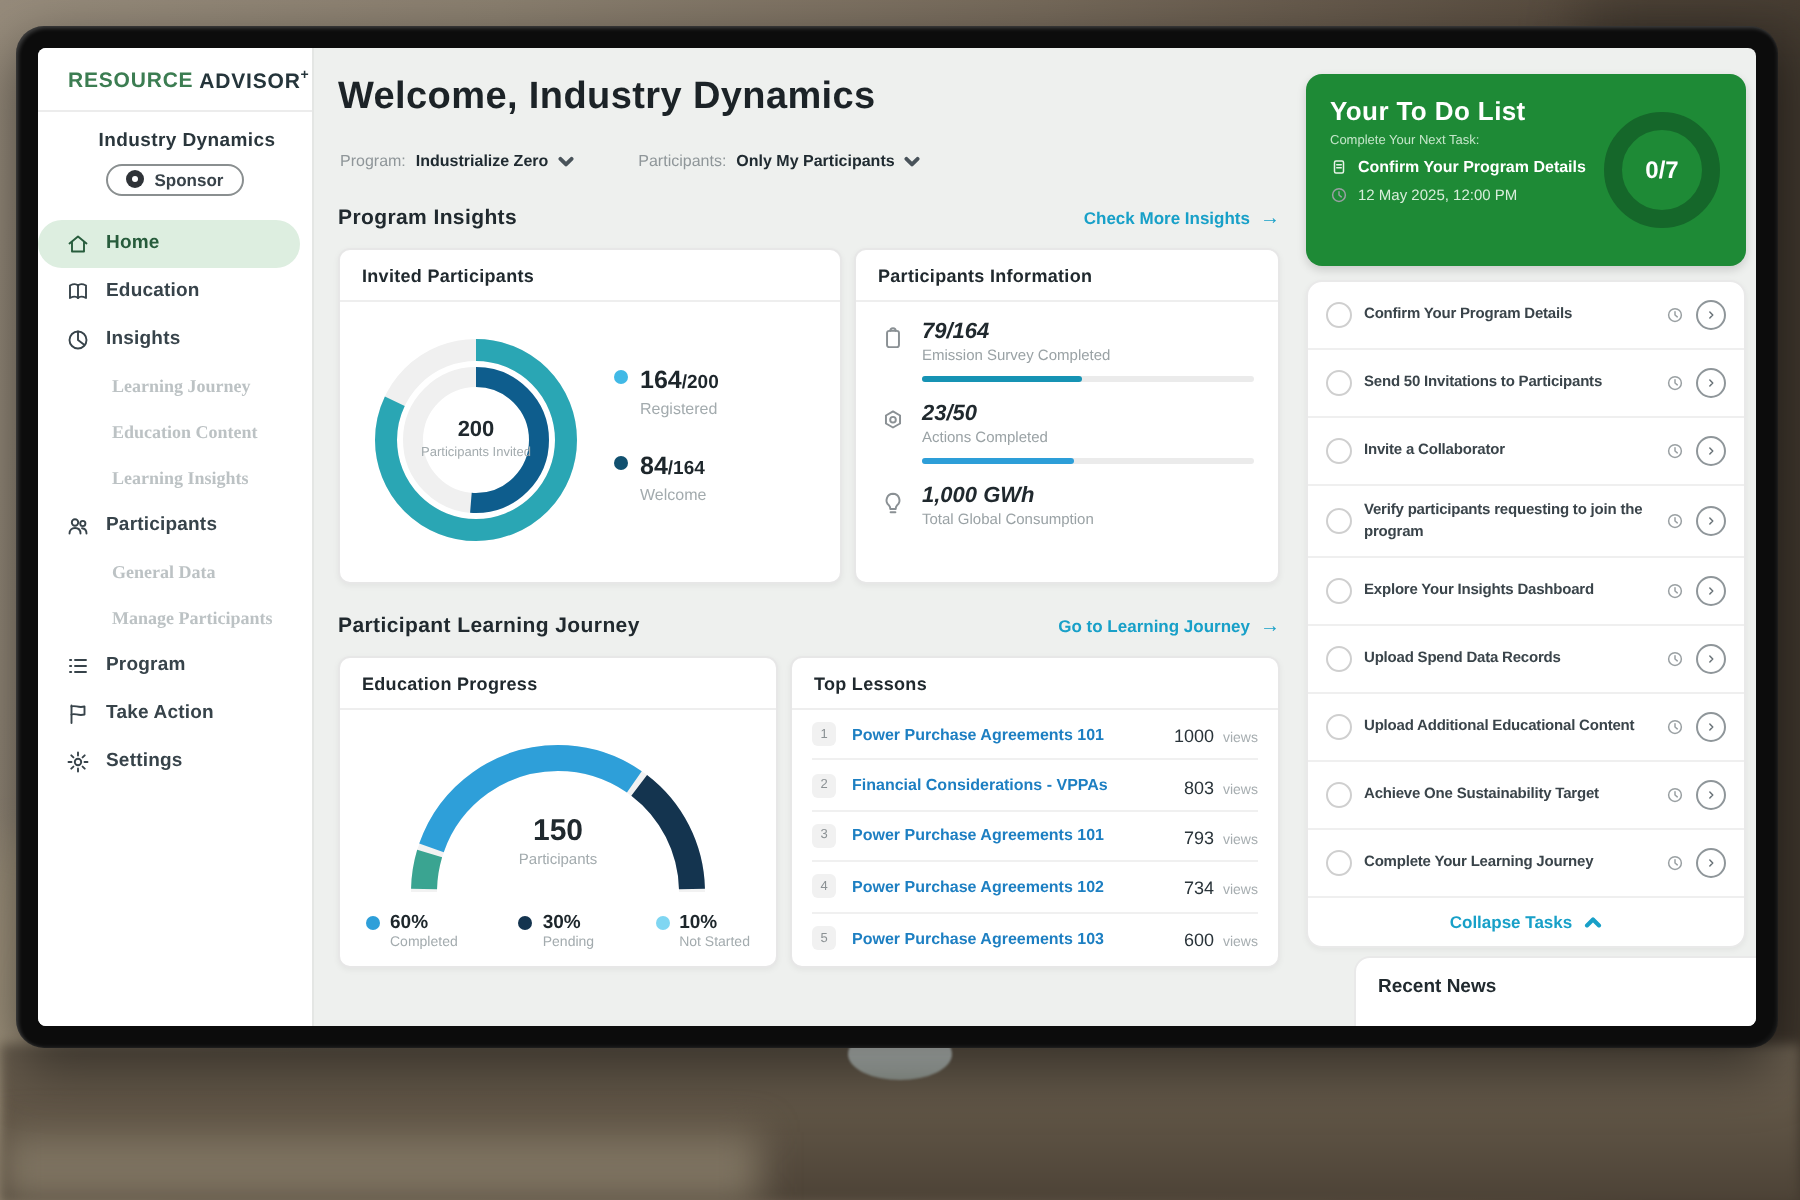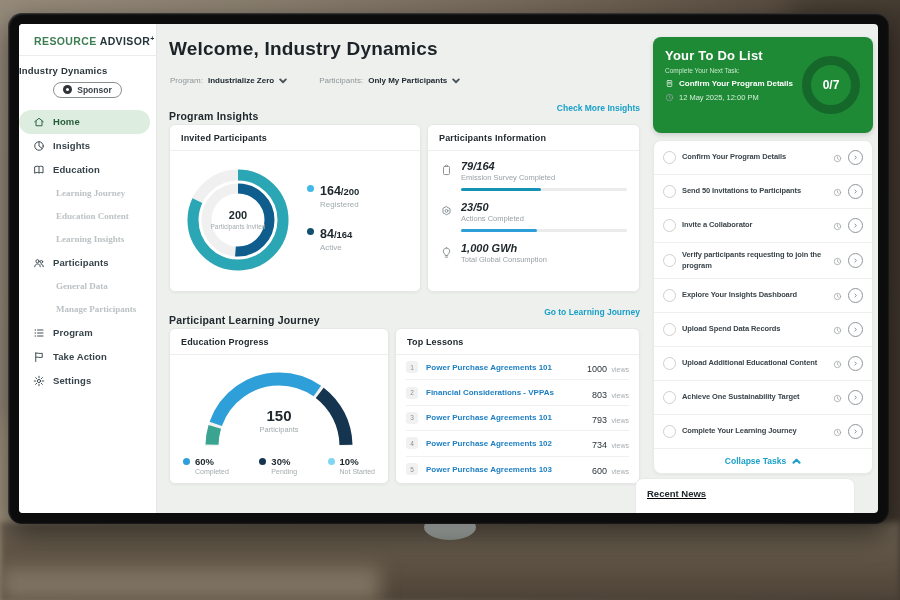--- a/index.html
+++ b/index.html
@@ -18,42 +18,42 @@
   .stand { position:absolute; left:424px; top:514px; width:52px; height:26px; border-radius:50%;
     background:linear-gradient(180deg,#f2f5f2,#c3cac6 55%,#8f968f); filter:blur(.6px); z-index:1; }
   .monitor { position:absolute; left:8px; top:13px; width:881px; height:511px; background:#0c0c0c; border-radius:14px; z-index:2;
     box-shadow:0 10px 28px rgba(0,0,0,.5), inset 1px 1px 2px rgba(255,255,255,.22), inset -1px -1px 2px rgba(255,255,255,.06); }
   .screen { position:absolute; left:11px; top:11px; width:859px; height:489px; background:#eef0ee; border-radius:4px; overflow:hidden; }
 
   
   .sidebar { position:absolute; left:0; top:0; width:138px; height:100%; background:#fff; border-right:1px solid #e4e6e4; }
   .logo { padding:10px 0 8px 15px; border-bottom:1px solid #ececec; font-size:10.5px; font-weight:bold; letter-spacing:.4px; }
   .logo-g { color:#3c7d52; } .logo-d { color:#25353b; } .logo-d sup { font-size:7px; }
-  .org { font-size:9.5px; font-weight:bold; color:#2a363c; margin-top:9px; letter-spacing:.2px; }
+  .org { text-align:center; font-size:9.5px; font-weight:bold; color:#2a363c; margin-top:9px; letter-spacing:.2px;padding-left:12px; }
   .pill-wrap { display:flex; justify-content:center; margin-top:6px; }
   .pill { display:flex; align-items:center; gap:5px; border:1px solid #8a8f90; border-radius:10px; padding:2px 9px; font-size:8.5px; font-weight:bold; color:#39434a; background:#fff; }
   .pill-dot { width:9px; height:9px; border-radius:50%; background:#2f3338; position:relative; }
   .pill-dot::after { content:''; position:absolute; left:3px; top:3px; width:3px; height:3px; border-radius:50%; background:#fff; }
   .nav { margin-top:12px; }
   .nav-item { height:24px; display:flex; align-items:center; gap:8px; padding-left:14px; margin-right:6px;
     font-size:9.5px; font-weight:bold; color:#37434a; letter-spacing:.1px; cursor:pointer; }
   .nav-item.active { background:#ddeee0; color:#275c3c; border-radius:12px; }
   .nav-item svg { width:12px; height:12px; fill:none; stroke:currentColor; stroke-width:1.9; stroke-linecap:round; stroke-linejoin:round; flex:none; }
   .nav-sub { height:23px; display:flex; align-items:center; padding-left:37px; font-size:9px; font-weight:bold; color:#bcc2c4; cursor:pointer;font-family:Liberation Serif, serif; }
 
   
   .h1 { position:absolute; left:150px; top:14px; font-size:19px; font-weight:bold; color:#1c2327; letter-spacing:.2px; }
   .filters { position:absolute; left:151px; top:52px; display:flex; gap:32px; align-items:center; }
   .filter { display:flex; align-items:center; gap:5px; cursor:pointer; }
   .f-label { font-size:8px; color:#8f9699; }
   .f-value { font-size:8px; font-weight:bold; color:#202b31; }
   .chev-down { width:8px; height:6px; fill:none; stroke:#49535a; stroke-width:2.4; stroke-linecap:round; stroke-linejoin:round; }
   .sec-row { position:absolute; left:150px; width:471px; display:flex; justify-content:space-between; align-items:center; }
   .sec-title { font-size:10.5px; font-weight:bold; color:#20292e; letter-spacing:.2px; }
-  .sec-link { font-size:8.5px; font-weight:bold; color:#18a0c8; display:flex; gap:5px; cursor:pointer; text-decoration:none;flex-direction:column; }
+  .sec-link { font-size:8.5px; font-weight:bold; color:#18a0c8; display:flex; gap:5px; cursor:pointer; text-decoration:none; }
   .sec-link .arrow { font-size:10px; }
 
   .card { position:absolute; background:#fff; border:1px solid #e7e7e7; border-radius:6px; box-shadow:0 1px 3px rgba(0,0,0,.05); }
   .card-title { padding:8px 11px 7px; font-size:9px; font-weight:bold; color:#20292e; border-bottom:1px solid #eee; letter-spacing:.15px; }
 
   
   .invited-body { display:flex; }
   .donut-wrap { position:relative; width:112px; height:112px; margin:13px 0 0 12px; }
   .donut-wrap svg circle { fill:none; }
   .track { stroke:#f0f0f0; }
@@ -118,21 +118,21 @@
   .tasks-card { position:absolute; left:634px; top:116px; width:220px; background:#fff; border:1px solid #e9e9e9; border-radius:8px; overflow:hidden; box-shadow:0 1px 3px rgba(0,0,0,.05); }
   .task { display:flex; align-items:center; gap:6px; padding:7px 9px; min-height:34px; border-bottom:1px solid #efefef; cursor:pointer; }
   .t-check { width:13px; height:13px; border:1.5px solid #cfcfcf; border-radius:50%; flex:none; }
   .t-label { flex:1; font-size:7.5px; font-weight:bold; color:#3a444a; line-height:1.4; letter-spacing:-.1px; }
   .t-clock svg, .g-clock svg { width:9px; height:9px; fill:none; stroke:#9aa0a3; stroke-width:2; stroke-linecap:round; stroke-linejoin:round; }
   .t-chev { width:15px; height:15px; border:1.2px solid #8f969a; border-radius:50%; display:flex; align-items:center; justify-content:center; flex:none; }
   .t-chev svg { width:7px; height:7px; fill:none; stroke:#6a7378; stroke-width:2.6; stroke-linecap:round; stroke-linejoin:round; }
   .collapse-row { height:24px; display:flex; align-items:center; justify-content:center; gap:6px; color:#18a0c8; font-size:8.5px; font-weight:bold; cursor:pointer; }
   .collapse-row svg { width:9px; height:6px; fill:none; stroke:#18a0c8; stroke-width:2.4; stroke-linecap:round; stroke-linejoin:round; }
 
-  .news-card { position:absolute; left:616px; top:454px; width:220px; height:42px; background:#fff; border:1px solid #e9e9e9; border-radius:8px 8px 0 0;text-decoration:underline; }
+  .news-card { position:absolute; left:658px; top:454px; width:220px; height:42px; background:#fff; border:1px solid #e9e9e9; border-radius:8px 8px 0 0; }
   .news-title { padding:9px 11px; font-size:9.5px; font-weight:bold; color:#20292e; }
 </style>
 </head>
 <body>
 
 <div class="bg-wedge"></div>
 <div class="bg-right"></div>
 <div class="desk"></div>
 <div class="desk-light"></div>
 <div class="stand"></div>
@@ -158,34 +158,34 @@
               <svg viewBox="0 0 24 24">
                 <path d="M3.5 11.5 L12 4.5 L20.5 11.5"></path>
                 <path d="M6 10.5 V19.5 H18 V10.5"></path>
               </svg>
             </span>
             <span>Home</span>
           </div>
           <div class="nav-item">
             <span style="display: flex;">
               <svg viewBox="0 0 24 24">
-                <circle cx="12" cy="12" r="8.5"></circle>
-                <path d="M12 3.5 V12 L18.5 17"></path>
-              </svg>
-            </span>
-            <span>Insights</span>
-          </div>
-          <div class="nav-item">
-            <span style="display: flex;">
-              <svg viewBox="0 0 24 24">
                 <path d="M4 5.5 C7 4 10.5 4 12 5.5 C13.5 4 17 4 20 5.5 V18 C17 16.5 13.5 16.5 12 18 C10.5 16.5 7 16.5 4 18 Z"></path>
                 <path d="M12 5.5 V18"></path>
               </svg>
             </span>
             <span>Education</span>
+          </div>
+          <div class="nav-item">
+            <span style="display: flex;">
+              <svg viewBox="0 0 24 24">
+                <circle cx="12" cy="12" r="8.5"></circle>
+                <path d="M12 3.5 V12 L18.5 17"></path>
+              </svg>
+            </span>
+            <span>Insights</span>
           </div>
           <div class="nav-sub">
             <span>Learning Journey</span>
           </div>
           <div class="nav-sub">
             <span>Education Content</span>
           </div>
           <div class="nav-sub">
             <span>Learning Insights</span>
           </div>
@@ -282,21 +282,21 @@
             <span class="dl-dot dot-registered"></span>
             <span>
               <span class="dl-num">164</span><span class="dl-den">/200</span>
               <div class="dl-label">Registered</div>
             </span>
           </div>
           <div class="dl-item">
             <span class="dl-dot dot-active"></span>
             <span>
               <span class="dl-num">84</span><span class="dl-den">/164</span>
-              <div class="dl-label">Active</div>
+              <div class="dl-label">Welcome</div>
             </span>
           </div>
         </div>
       </div>
     </section>
 
     <section class="card" style="left:408px; top:100px; width:213px; height:168px;">
       <div class="card-title">Participants Information</div>
       <div class="info-body">
         <div class="stat-row">

